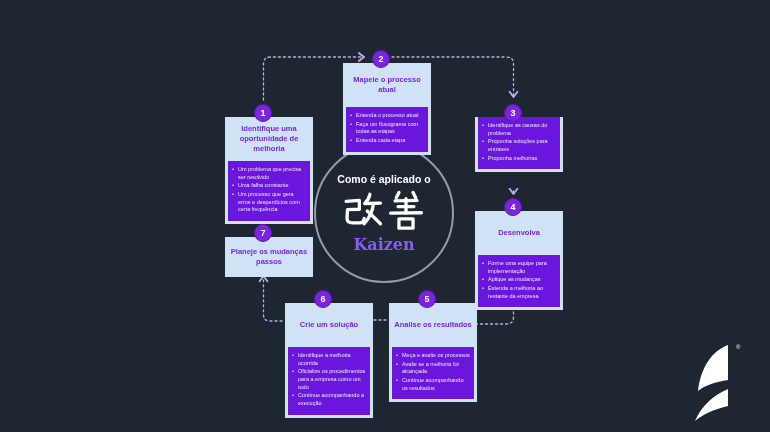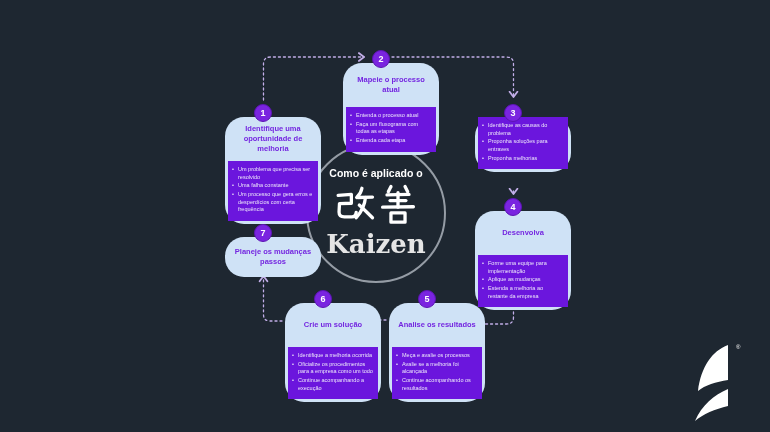--- a/index.html
+++ b/index.html
@@ -9,26 +9,25 @@
   }
   .stage{
     position:relative;
     width:770px;height:432px;
     background:#1e2731;
     overflow:hidden;
   }
   
   .card{
     position:absolute;
-    width:96px;
+    width:88px;
     background:#cfe2f6;
     padding:0 3px 3px 3px;
     box-sizing:border-box;
     z-index:3;
-    border-radius:19px;
   }
   .card-header{
     min-height:30px;
     display:flex;align-items:center;justify-content:center;
     padding:7px 2px;
     text-align:center;
     color:#7426e0;
     font-weight:bold;
     font-size:7.5px;
     line-height:1.3;
@@ -66,39 +65,39 @@
     box-sizing:border-box;
     display:flex;align-items:center;justify-content:center;
     color:#ffffff;
     font-size:9px;font-weight:bold;
     z-index:4;
   }
 
   
   .center-circle{
     position:absolute;
-    left:306px;top:143px;
+    left:314px;top:143px;
     width:140px;height:140px;
     border-radius:50%;
     border:2px solid #959ca5;
     box-sizing:border-box;
     display:flex;flex-direction:column;
     align-items:center;justify-content:center;
     z-index:2;
   }
   .center-intro{
     color:#ffffff;font-weight:bold;
     font-size:10.5px;
     margin-bottom:4px;
   }
   .center-kaizen{
-    color:#e5e5e5;
+    color:#8b5cf6;
     font-family:"DejaVu Serif","Liberation Serif",serif;
     font-weight:bold;
-    font-size:26px;
+    font-size:16px;
     margin-top:2px;
   }
 
   
   .connectors{
     position:absolute;left:0;top:0;width:770px;height:432px;
     z-index:1;
   }
 
   

